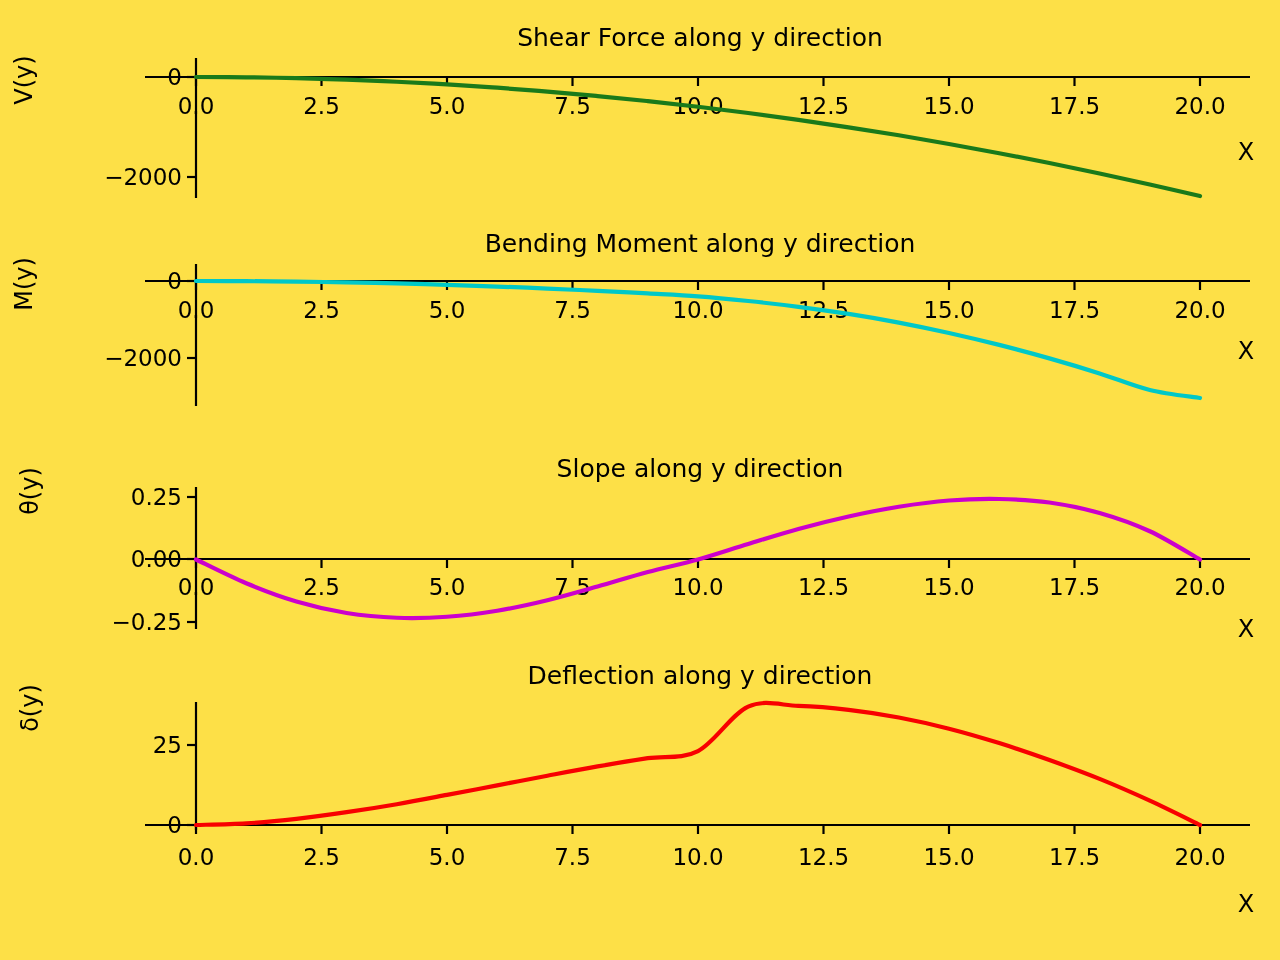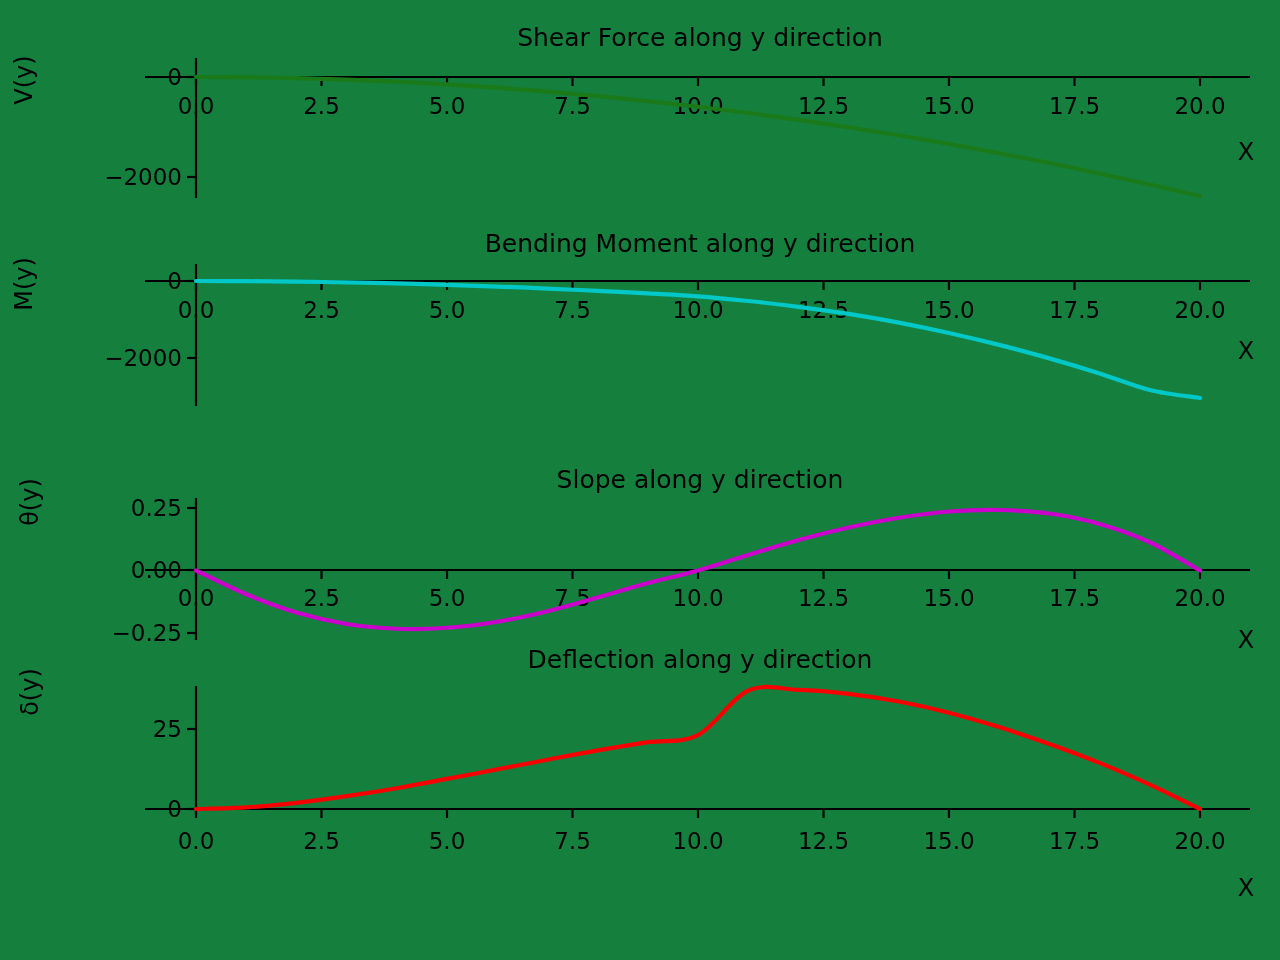--- a/index.html
+++ b/index.html
@@ -11,21 +11,21 @@
     width: 1280px;
     height: 960px;
     font-family: "DejaVu Sans", sans-serif;
     color: #000000;
     overflow: hidden;
   }
   #figure {
     position: relative;
     width: 1280px;
     height: 960px;
-    background: #15803d;
+    background: #fde047;
   }
   .subplot {
     position: absolute;
     left: 0;
     width: 1280px;
   }
   .subplot svg {
     display: block;
   }
   text {
@@ -121,21 +121,21 @@
         <text x="1200" y="112" text-anchor="middle" class="tick-text">20.0</text>
         <line x1="187" y1="75" x2="196" y2="75" class="tickmark"></line>
         <text x="182" y="83" text-anchor="end" class="tick-text">0</text>
         <line x1="187" y1="152" x2="196" y2="152" class="tickmark"></line>
         <text x="182" y="160" text-anchor="end" class="tick-text">−2000</text>
         <path d="M 196.00 75.00 C 204.37 75.03, 229.47 75.05, 246.20 75.15 C 262.93 75.26, 279.67 75.41, 296.40 75.62 C 313.13 75.82, 329.87 76.08, 346.60 76.39 C 363.33 76.69, 380.07 77.05, 396.80 77.46 C 413.53 77.87, 430.27 78.34, 447.00 78.85 C 463.73 79.36, 480.47 79.93, 497.20 80.54 C 513.93 81.16, 530.67 81.83, 547.40 82.55 C 564.13 83.26, 580.87 84.03, 597.60 84.86 C 614.33 85.68, 631.07 86.55, 647.80 87.47 C 664.53 88.40, 681.27 89.14, 698.00 90.40 C 714.73 91.66, 731.47 93.29, 748.20 95.02 C 764.93 96.75, 781.67 98.65, 798.40 100.80 C 815.13 102.94, 831.87 105.29, 848.60 107.92 C 865.33 110.55, 882.07 113.40, 898.80 116.58 C 915.53 119.76, 932.27 123.25, 949.00 126.97 C 965.73 130.70, 982.47 134.68, 999.20 138.91 C 1015.93 143.14, 1032.67 147.64, 1049.40 152.38 C 1066.13 157.13, 1082.87 162.14, 1099.60 167.40 C 1116.33 172.66, 1133.07 179.85, 1149.80 183.95 C 1166.53 188.06, 1191.63 190.69, 1200.00 192.04" class="dataline" stroke="#00c8c8"></path>
         <text x="1246" y="153" text-anchor="middle" class="axlabel-text">X</text>
       </svg>
     </div>
 
-  <div class="subplot" style="top:440px; height:230px;">
+  <div class="subplot" style="top:429px; height:230px;">
       <svg width="1280" height="230" viewBox="0 0 1280 230">
         <text x="700" y="48" text-anchor="middle" class="title-text">Slope along y direction</text>
         <text x="38" y="62" class="axlabel-text" transform="rotate(-90 38 62)" text-anchor="middle">θ(y)</text>
         <path d="M 145 130 L 1250 130" class="spine"></path>
         <path d="M 196 58 L 196 200" class="spine"></path>
         <line x1="196" y1="130" x2="196" y2="139" class="tickmark"></line>
         <text x="196" y="166" text-anchor="middle" class="tick-text">0.0</text>
         <line x1="321.5" y1="130" x2="321.5" y2="139" class="tickmark"></line>
         <text x="321.5" y="166" text-anchor="middle" class="tick-text">2.5</text>
         <line x1="447" y1="130" x2="447" y2="139" class="tickmark"></line>
@@ -156,21 +156,21 @@
         <text x="182" y="76" text-anchor="end" class="tick-text">0.25</text>
         <line x1="187" y1="130" x2="196" y2="130" class="tickmark"></line>
         <text x="182" y="138" text-anchor="end" class="tick-text">0.00</text>
         <line x1="187" y1="193" x2="196" y2="193" class="tickmark"></line>
         <text x="182" y="201" text-anchor="end" class="tick-text">−0.25</text>
         <path d="M 196.00 130.50 C 204.37 134.46, 229.47 147.25, 246.20 154.25 C 262.93 161.25, 279.67 167.54, 296.40 172.50 C 313.13 177.46, 329.87 181.29, 346.60 184.00 C 363.33 186.71, 380.07 188.13, 396.80 188.75 C 413.53 189.38, 430.27 188.92, 447.00 187.75 C 463.73 186.58, 480.47 184.50, 497.20 181.75 C 513.93 179.00, 530.67 175.29, 547.40 171.25 C 564.13 167.21, 580.87 162.21, 597.60 157.50 C 614.33 152.79, 631.07 147.50, 647.80 143.00 C 664.53 138.50, 681.27 135.17, 698.00 130.50 C 714.73 125.83, 731.47 120.08, 748.20 115.00 C 764.93 109.92, 781.67 104.58, 798.40 100.00 C 815.13 95.42, 831.87 91.21, 848.60 87.50 C 865.33 83.79, 882.07 80.42, 898.80 77.75 C 915.53 75.08, 932.27 72.79, 949.00 71.50 C 965.73 70.21, 982.47 69.67, 999.20 70.00 C 1015.93 70.33, 1032.67 71.17, 1049.40 73.50 C 1066.13 75.83, 1082.87 79.21, 1099.60 84.00 C 1116.33 88.79, 1133.07 94.50, 1149.80 102.25 C 1166.53 110.00, 1191.63 125.79, 1200.00 130.50" class="dataline" stroke="#cc00cc"></path>
         <text x="1246" y="208" text-anchor="middle" class="axlabel-text">X</text>
       </svg>
     </div>
 
-  <div class="subplot" style="top:624px; height:300px;">
+  <div class="subplot" style="top:640px; height:300px;">
       <svg width="1280" height="300" viewBox="0 0 1280 300">
         <text x="700" y="44" text-anchor="middle" class="title-text">Deflection along y direction</text>
         <text x="38" y="68" class="axlabel-text" transform="rotate(-90 38 68)" text-anchor="middle">δ(y)</text>
         <path d="M 145 185 L 1250 185" class="spine"></path>
         <path d="M 196 62 L 196 190" class="spine"></path>
         <line x1="196" y1="185" x2="196" y2="194" class="tickmark"></line>
         <text x="196" y="225" text-anchor="middle" class="tick-text">0.0</text>
         <line x1="321.5" y1="185" x2="321.5" y2="194" class="tickmark"></line>
         <text x="321.5" y="225" text-anchor="middle" class="tick-text">2.5</text>
         <line x1="447" y1="185" x2="447" y2="194" class="tickmark"></line>

